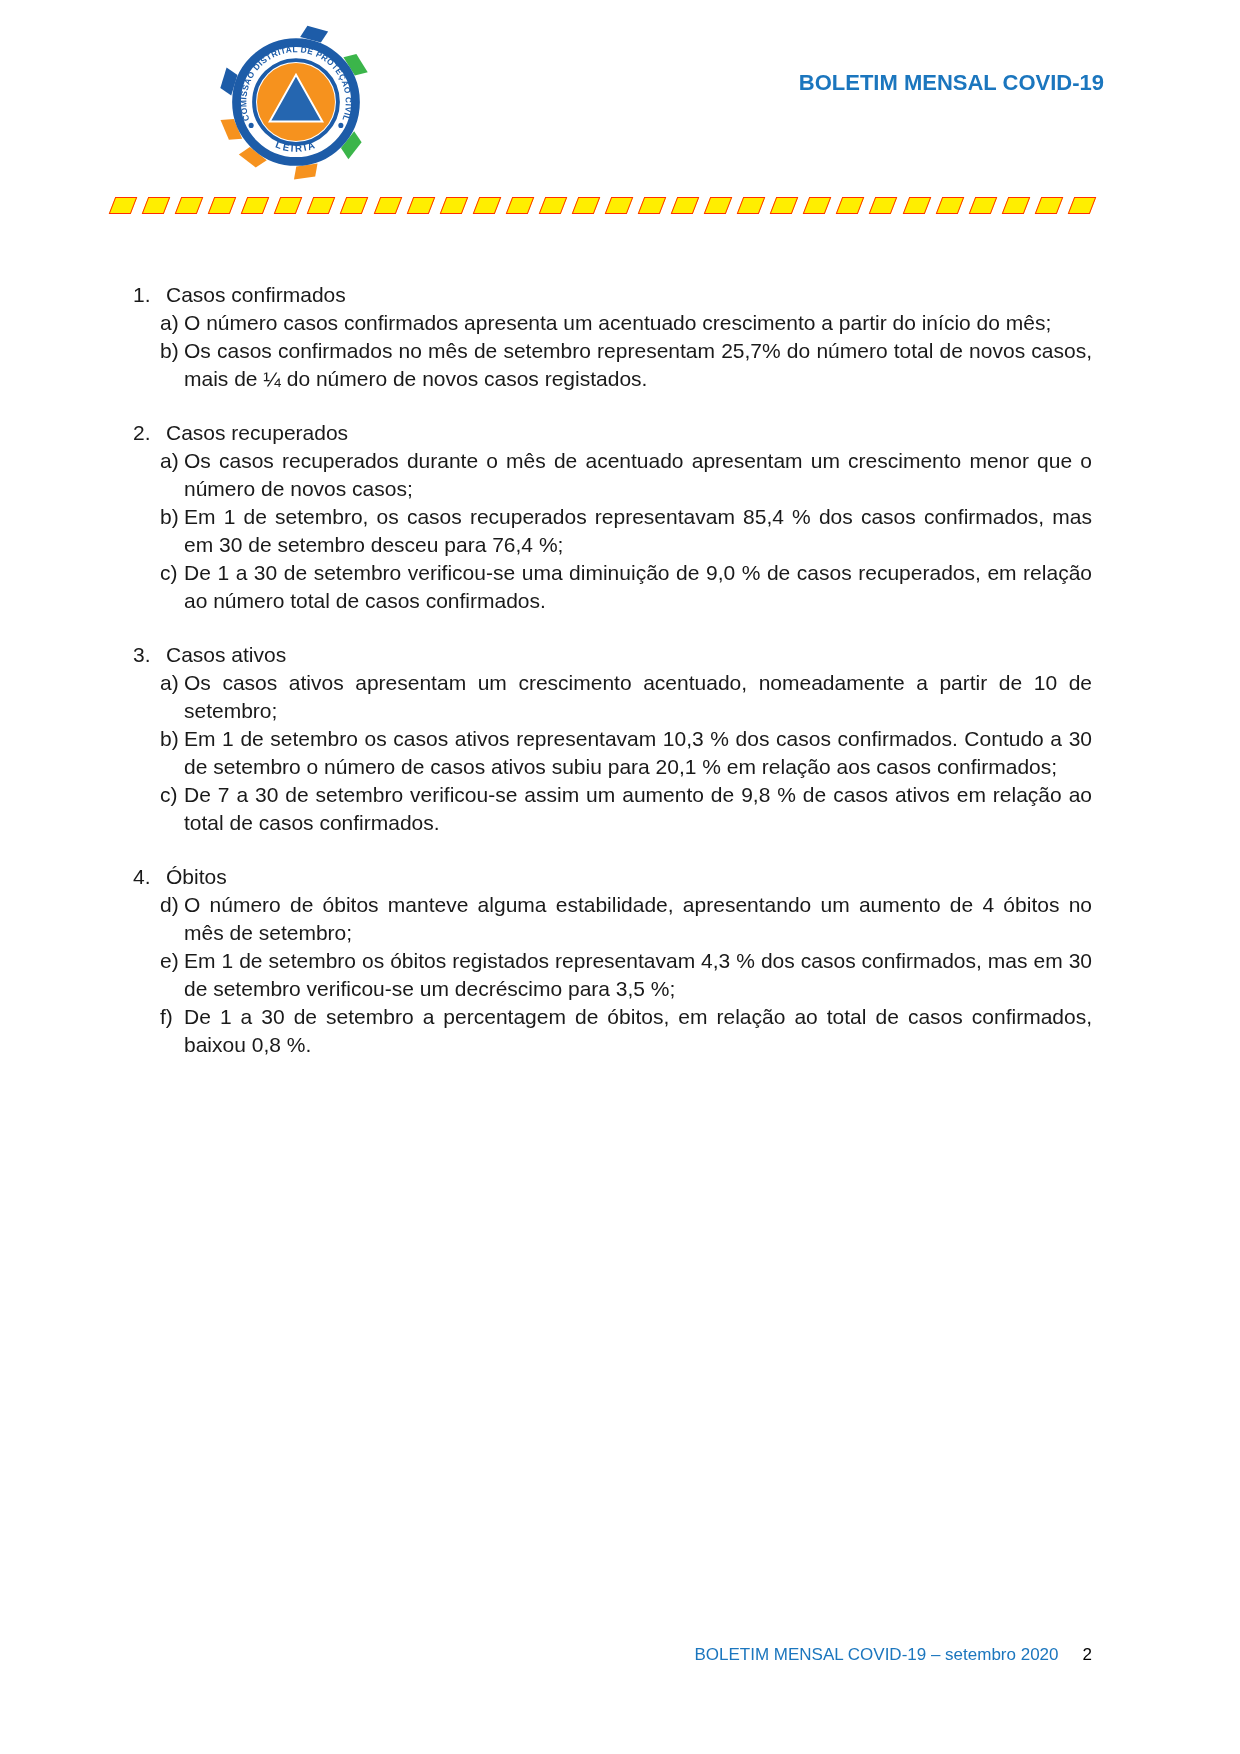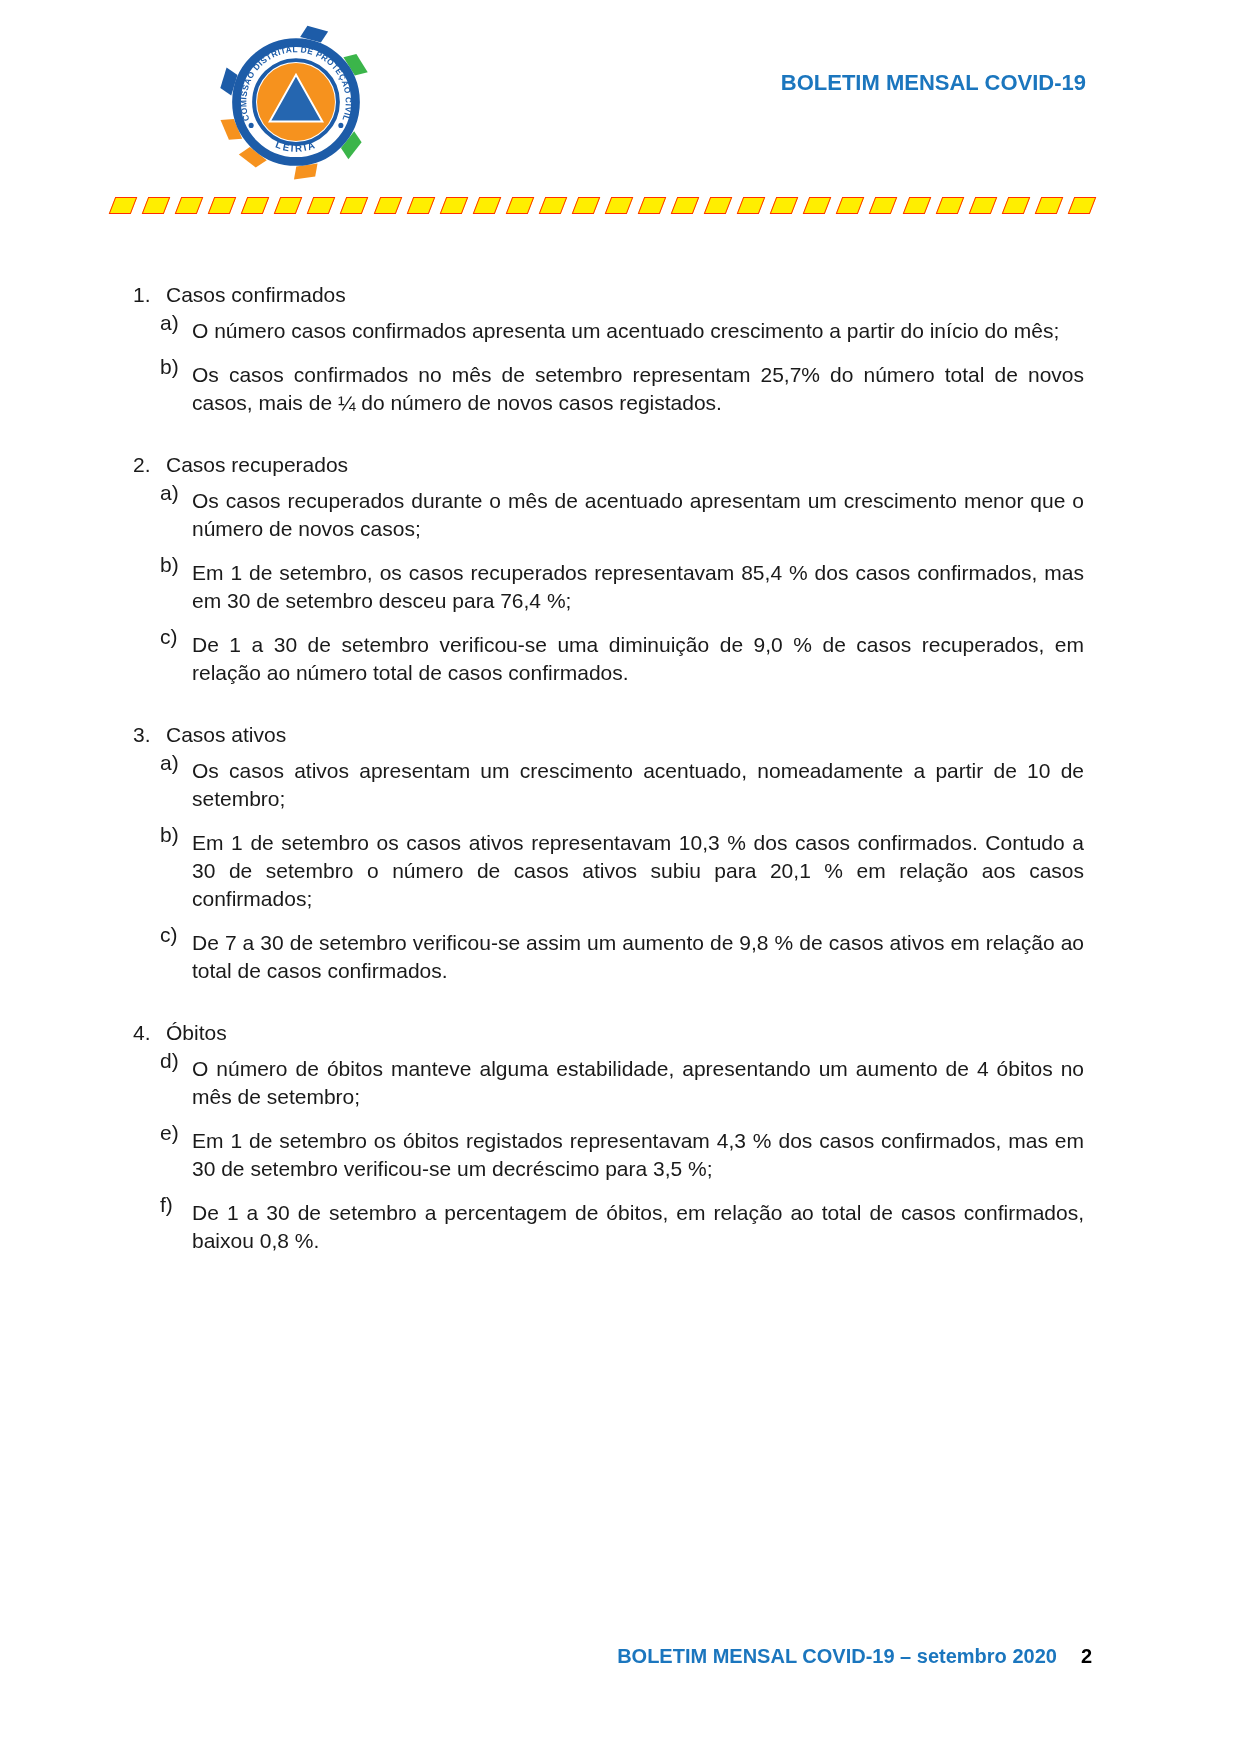--- a/index.html
+++ b/index.html
@@ -9,21 +9,21 @@
     font-family:"Liberation Sans", sans-serif; color:#1a1a1a;
   }
 
   
   .logo { position:absolute; left:218px; top:24px; width:156px; height:156px; }
   .ring-text { font-family:"Liberation Sans",sans-serif; font-size:8.6px; font-weight:bold;
                fill:#1D5CA8; letter-spacing:0.4px; }
   .ring-text-bottom { font-family:"Liberation Sans",sans-serif; font-size:10px; font-weight:bold;
                fill:#1D5CA8; letter-spacing:2px; }
   .header-title {
-    position:absolute; top:60px; right:154px; text-align:right;
+    position:absolute; top:60px; right:136px; text-align:right;
     color:#1B76BE; font-weight:bold; font-size:22px; line-height:45px;
   }
 
   
   .band {
     position:absolute; left:112px; top:197px; width:981px; height:17px;
     display:flex; justify-content:space-between;
   }
   .band-seg {
     width:22px; height:17px; box-sizing:border-box; flex:none;
@@ -31,24 +31,24 @@
   }
 
   
   .content { position:absolute; left:133px; top:281px; width:959px;
              font-size:21px; line-height:28px; }
   .doc-section + .doc-section { margin-top:26px; }
   .sec-head { display:flex; }
   .sec-num { width:33px; flex:none; }
   .sub-item { display:flex; margin-left:27px; }
   .sub-letter { width:24px; flex:none; }
-  .sub-text { margin:8px; flex:1; text-align:justify; }
-
-  
-  .footer { position:absolute; top:1645px; right:148px; font-size:20px; font-weight:bold; }
+  .sub-text { margin:0; flex:1; text-align:justify; }
+
+  
+  .footer { position:absolute; top:1645px; right:148px; font-size:17px; font-weight:normal; }
   .footer-text { color:#1B76BE; }
   .footer-page { color:#000000; margin-left:24px; }
 </style>
 </head>
 <body>
 
 <div class="page">
 
   <svg class="logo" viewBox="0 0 160 160" aria-hidden="true">
     <g>

